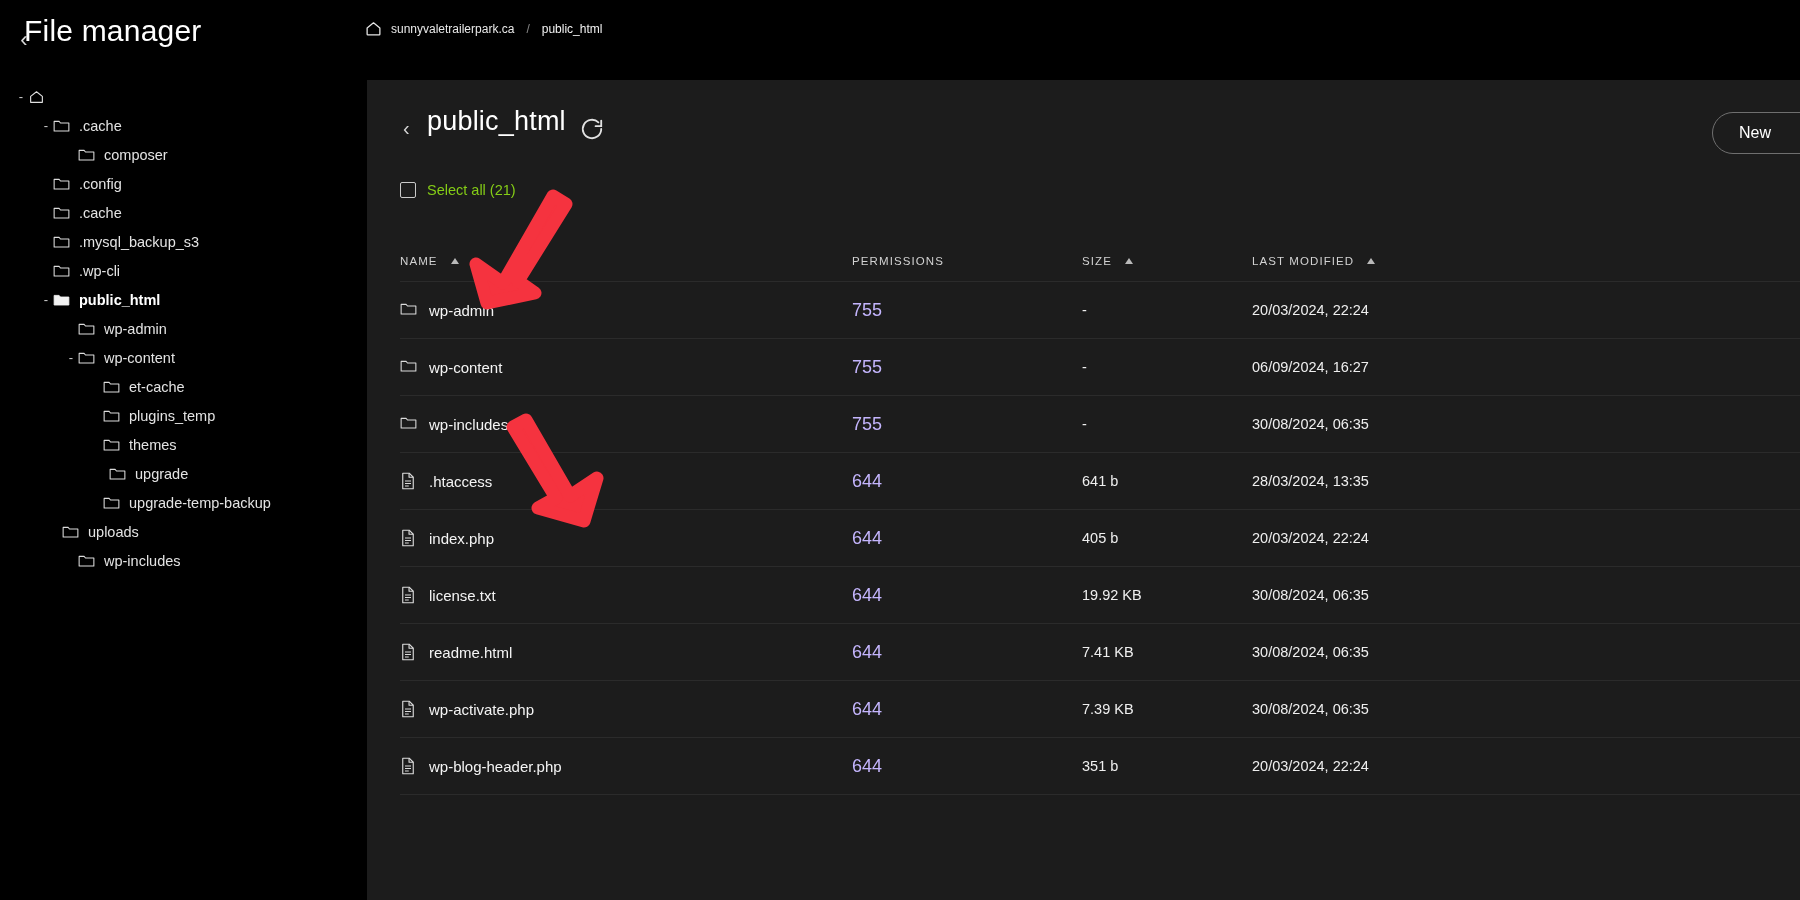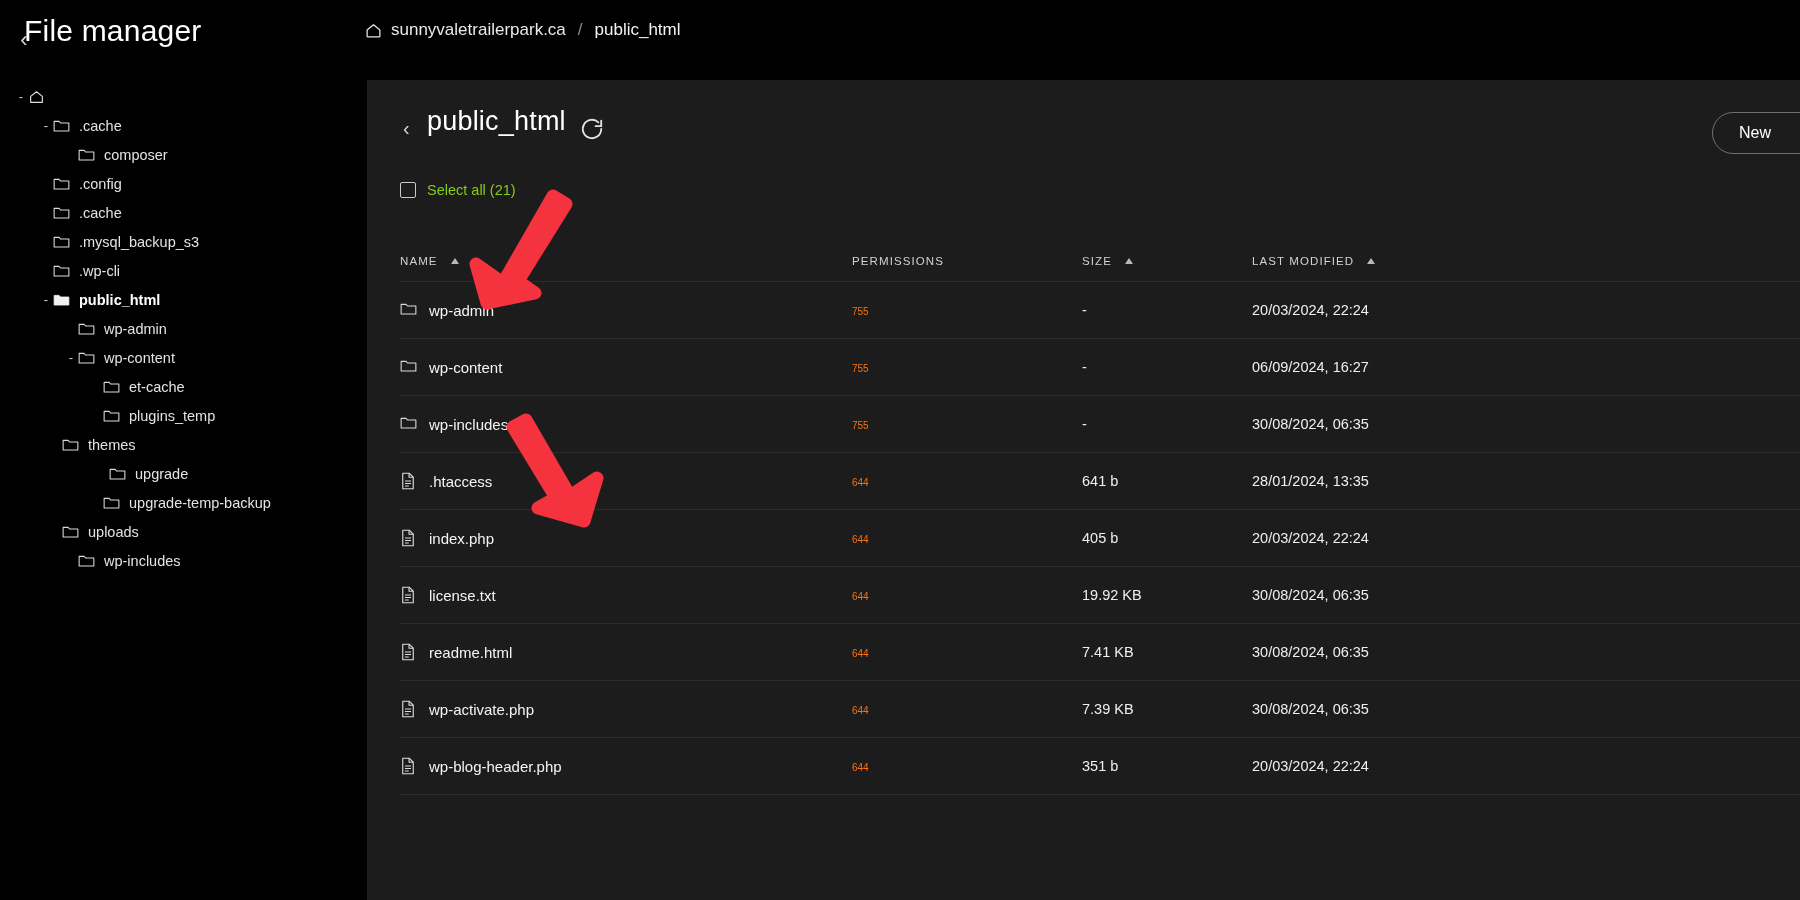--- a/index.html
+++ b/index.html
@@ -24,21 +24,21 @@
     cursor: pointer;
   }
   .app-title {
     position: absolute; left: 24px; top: 14px;
     font-size: 30px; color: #ffffff; font-weight: 400;
     letter-spacing: .2px;
   }
   .crumbs {
     position: absolute; left: 365px; top: 20px;
     display: flex; align-items: center; gap: 9px;
-    font-size: 17px; color: #e6e6e6;
+    font-size: 12px; color: #e6e6e6;
   }
   .crumbs .home-icon { display: block; width: 17px; height: 17px; }
   .crumb-link { color: #e9e9e9; cursor: pointer; }
   .crumb-sep { color: #8a8a8a; padding: 0 3px; }
   .crumb-current { color: #f2f2f2; }
 
   
   .sidebar {
     position: absolute; left: 0; top: 80px; width: 367px; height: 820px;
     background: #000; padding-top: 2px; overflow: hidden;
@@ -121,21 +121,21 @@
     cursor: pointer;
   }
   .sort-caret {
     width: 0; height: 0;
     border-left: 4.5px solid transparent; border-right: 4.5px solid transparent;
     border-bottom: 6px solid #b9b9b9; display: inline-block;
   }
 
   .row-icon { width: 17px; height: 18px; margin-right: 12px; flex: 0 0 17px; display: block; }
   .fname { font-size: 15px; color: #f4f4f4; cursor: pointer; }
-  .fperm { font-size: 10px; color: #f97316; }
+  .fperm { font-size: 18px; color: #c4b5fd; }
   .fsize { font-size: 14.5px; color: #efefef; }
   .fmod  { font-size: 14.5px; color: #efefef; }
 
   
   .anno { position: absolute; left: 0; top: 0; width: 1800px; height: 900px;
           pointer-events: none; }
 </style>
 </head>
 <body>
 
@@ -235,21 +235,21 @@
           </svg></span>
         <span class="tree-label">et-cache</span>
       </div>
       <div class="tree-row" style="padding-left: 89px;">
         <span class="toggle empty"></span>
         <span class="tree-icon"><svg viewBox="0 0 24 20" width="17" height="15" fill="none" stroke="#dcdcdc" stroke-width="1.5" stroke-linejoin="round">
             <path d="M1.6 4.2h7l2 2.3h11.8v11.3H1.6z"></path>
           </svg></span>
         <span class="tree-label">plugins_temp</span>
       </div>
-      <div class="tree-row" style="padding-left: 48px;">
+      <div class="tree-row" style="padding-left: 89px;">
         <span class="toggle empty"></span>
         <span class="tree-icon"><svg viewBox="0 0 24 20" width="17" height="15" fill="none" stroke="#dcdcdc" stroke-width="1.5" stroke-linejoin="round">
             <path d="M1.6 4.2h7l2 2.3h11.8v11.3H1.6z"></path>
           </svg></span>
         <span class="tree-label">themes</span>
       </div>
       <div class="tree-row" style="padding-left: 89px; margin-left: 6px;">
         <span class="toggle empty"></span>
         <span class="tree-icon"><svg viewBox="0 0 24 20" width="17" height="15" fill="none" stroke="#dcdcdc" stroke-width="1.5" stroke-linejoin="round">
             <path d="M1.6 4.2h7l2 2.3h11.8v11.3H1.6z"></path>
@@ -362,21 +362,21 @@
           <div class="c-name">
             <span class="row-icon"><svg viewBox="0 0 20 24" width="16" height="18" fill="none" stroke="#dcdcdc" stroke-width="1.5" stroke-linejoin="round">
                 <path d="M3 1.6h8.6L17 7v15.4H3z"></path>
                 <path d="M11.4 1.6V7H17"></path>
                 <path d="M6 12h8M6 15.4h8M6 18.6h5"></path>
               </svg></span>
             <span class="fname">.htaccess</span>
           </div>
           <div class="c-perm"><span class="fperm">644</span></div>
           <div class="c-size"><span class="fsize">641 b</span></div>
-          <div class="c-mod"><span class="fmod">28/01/2024, 13:35</span></div>
+          <div class="c-mod"><span class="fmod">28/03/2024, 13:35</span></div>
         </div>
         <div class="trow body">
           <div class="c-name">
             <span class="row-icon"><svg viewBox="0 0 20 24" width="16" height="18" fill="none" stroke="#dcdcdc" stroke-width="1.5" stroke-linejoin="round">
                 <path d="M3 1.6h8.6L17 7v15.4H3z"></path>
                 <path d="M11.4 1.6V7H17"></path>
                 <path d="M6 12h8M6 15.4h8M6 18.6h5"></path>
               </svg></span>
             <span class="fname">index.php</span>
           </div>

